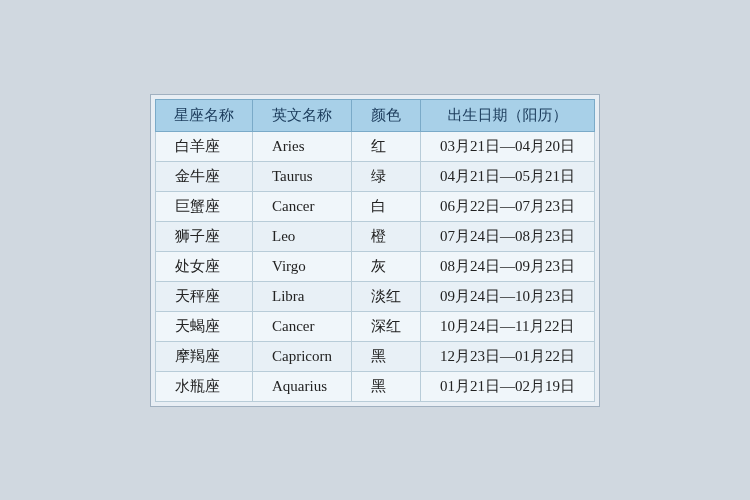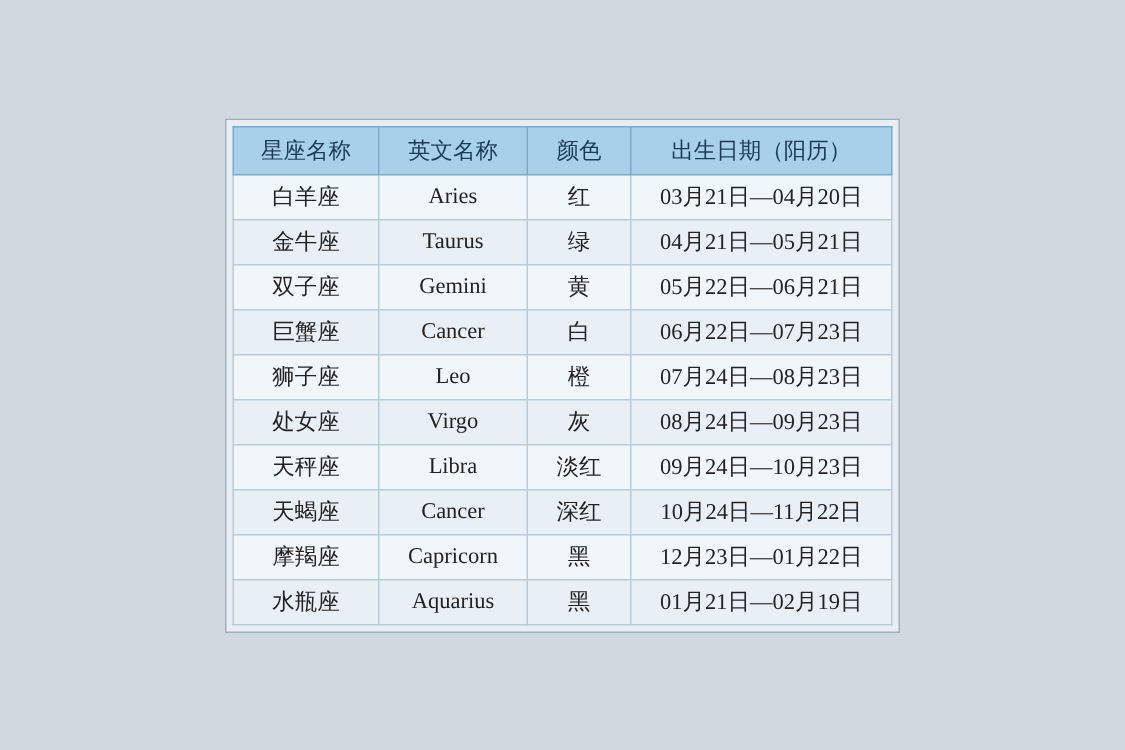--- a/index.html
+++ b/index.html
@@ -28,21 +28,21 @@
       padding: 6px 18px;
       text-align: center;
       font-weight: normal;
       color: #1a3a5a;
       margin-left: 19px;
     }
     td {
       background-color: #f0f6fa;
       border: 1px solid #b8ccd8;
       padding: 5px 19px;
-      text-align: center;
+      text-align: left;
       color: #222;
     }
     tr:nth-child(even) td {
       background-color: #e8f0f6;
     }
   </style>
 </head>
 <body>
 
 <div class="table-container">
@@ -60,26 +60,20 @@
           <td>白羊座</td>
           <td>Aries</td>
           <td>红</td>
           <td>03月21日—04月20日</td>
         </tr>
         <tr>
           <td>金牛座</td>
           <td>Taurus</td>
           <td>绿</td>
           <td>04月21日—05月21日</td>
-        </tr>
-        <tr>
-          <td>双子座</td>
-          <td>Gemini</td>
-          <td>黄</td>
-          <td>05月22日—06月21日</td>
         </tr>
         <tr>
           <td>巨蟹座</td>
           <td>Cancer</td>
           <td>白</td>
           <td>06月22日—07月23日</td>
         </tr>
         <tr>
           <td>狮子座</td>
           <td>Leo</td>

